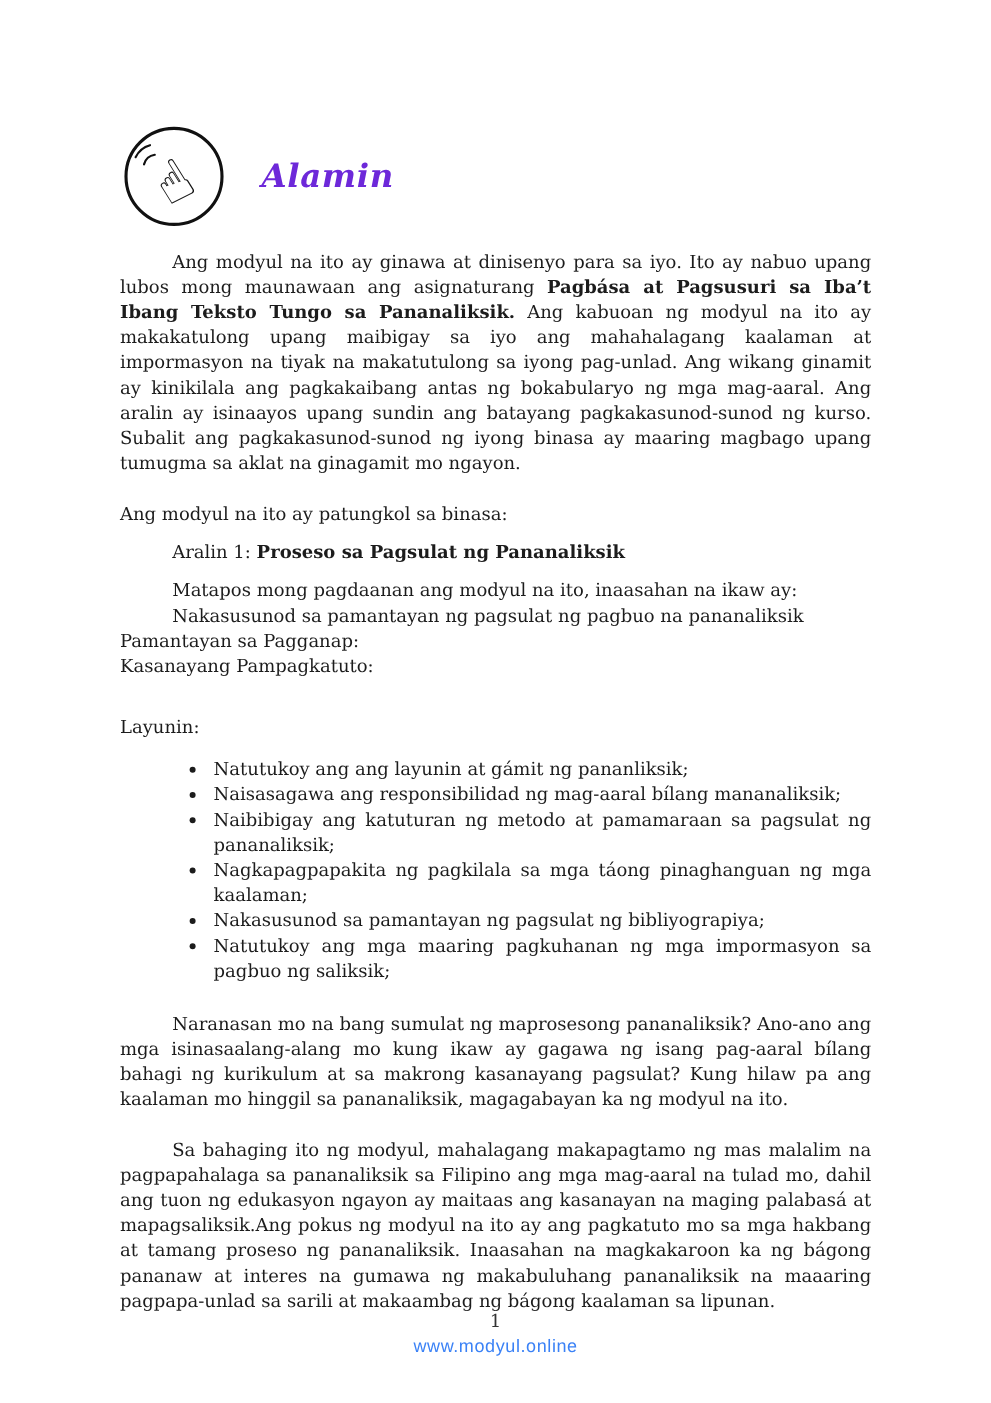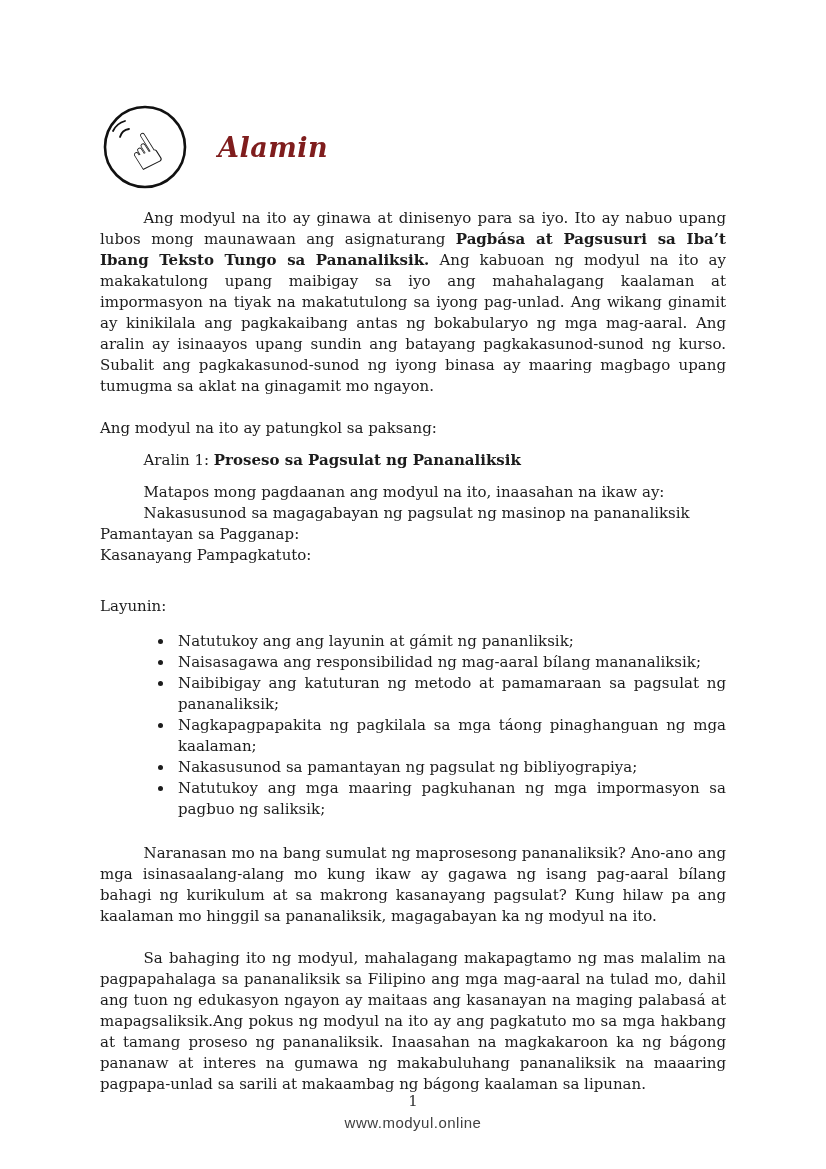--- a/index.html
+++ b/index.html
@@ -21,21 +21,21 @@
     gap: 30px;
     margin-bottom: 18px;
     margin-left: 2px;
   }
   .icon-wrap { width: 86px; height: 86px; flex: 0 0 auto; }
   .page-title {
     font-size: 27px;
     font-weight: bold;
     font-style: italic;
     letter-spacing: 0.5px;
-    color: #7f1d1d;
+    color: #6d28d9;
   }
   .body-text { font-size: 15px; line-height: 21px; }
   p.just { text-align: justify; }
   .ind { text-indent: 2.9em; }
   .gap { margin-top: 21px; }
   .gap-sm { margin-top: 11px; }
   b, .b { font-weight: bold; }
   .aralin-line { margin-left: 2.9em; }
   ul.goals {
     list-style: disc;
@@ -54,21 +54,21 @@
     right: 0;
     bottom: 38px;
     text-align: center;
   }
   .page-number { font-size: 15px; color: #333; }
   .watermark {
     margin-top: 4px;
     font-family: "Liberation Sans", sans-serif;
     font-size: 15px;
     letter-spacing: 0.5px;
-    color: #404040;
+    color: #3b82f6;
   }
 </style>
 </head>
 <body>
 
 <div class="page">
 
   <div class="header">
     <div class="icon-wrap">
       <svg width="86" height="86" viewBox="0 0 86 86" aria-hidden="true">
@@ -80,27 +80,27 @@
         <path d="M23 17 A 19 19 0 0 0 11 27" stroke="#111111" fill="none" stroke-width="1.8" stroke-linecap="round"></path>
       </svg>
     </div>
     <div class="page-title">Alamin</div>
   </div>
 
   <div class="body-text">
 
     <p class="just ind"><span>Ang modyul na ito ay ginawa at dinisenyo para sa iyo. Ito ay nabuo upang lubos mong maunawaan ang asignaturang </span><b>Pagbása at Pagsusuri sa Iba’t Ibang Teksto Tungo sa Pananaliksik.</b><span> Ang kabuoan ng modyul na ito ay makakatulong upang maibigay sa iyo ang mahahalagang kaalaman at impormasyon  na tiyak na makatutulong sa iyong pag-unlad. Ang wikang ginamit ay kinikilala ang pagkakaibang antas ng bokabularyo ng mga mag-aaral.  Ang aralin ay isinaayos upang sundin ang batayang pagkakasunod-sunod ng kurso. Subalit ang pagkakasunod-sunod ng iyong binasa ay maaring magbago upang tumugma sa aklat na ginagamit mo ngayon.</span></p>
 
-    <p class="gap">Ang modyul na ito ay patungkol sa paksang:</p>
+    <p class="gap">Ang modyul na ito ay patungkol sa binasa:</p>
 
     <p class="gap-sm aralin-line"><span>Aralin 1: </span><b>Proseso sa Pagsulat ng Pananaliksik</b></p>
 
     <div class="gap-sm">
       <p class="just ind">Matapos mong pagdaanan ang modyul na ito, inaasahan na ikaw ay:</p>
-      <p class="just ind">Nakasusunod sa magagabayan ng pagsulat ng masinop na pananaliksik</p>
+      <p class="just ind">Nakasusunod sa pamantayan ng pagsulat ng pagbuo na pananaliksik</p>
       <p>Pamantayan sa Pagganap:</p>
       <p>Kasanayang Pampagkatuto:</p>
     </div>
 
     <p class="gap" style="margin-top:30px;">Layunin:</p>
 
     <ul class="goals" style="margin-top:14px;">
       <li><span>Natutukoy ang ang layunin at gámit ng pananliksik;</span></li>
       <li><span>Naisasagawa ang responsibilidad ng mag-aaral bílang mananaliksik;</span></li>
       <li><span>Naibibigay ang katuturan ng metodo at pamamaraan sa pagsulat ng pananaliksik;</span></li>

